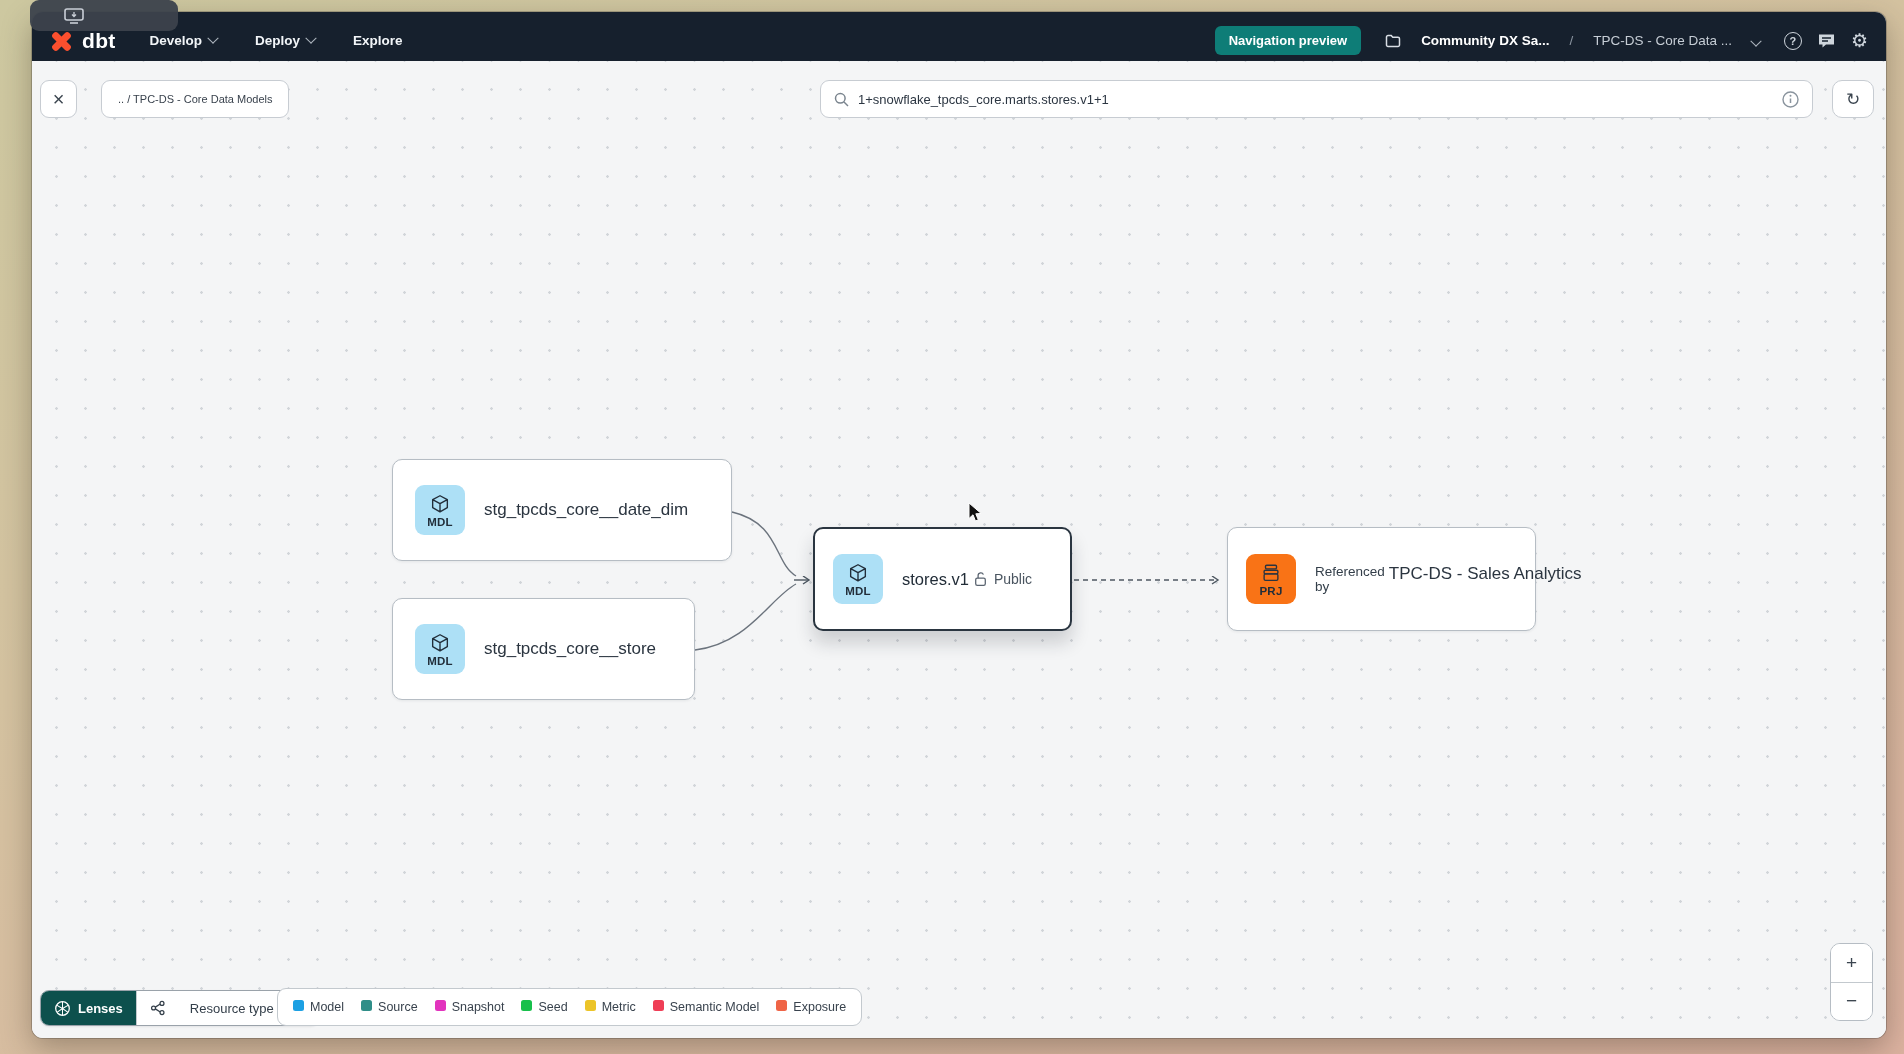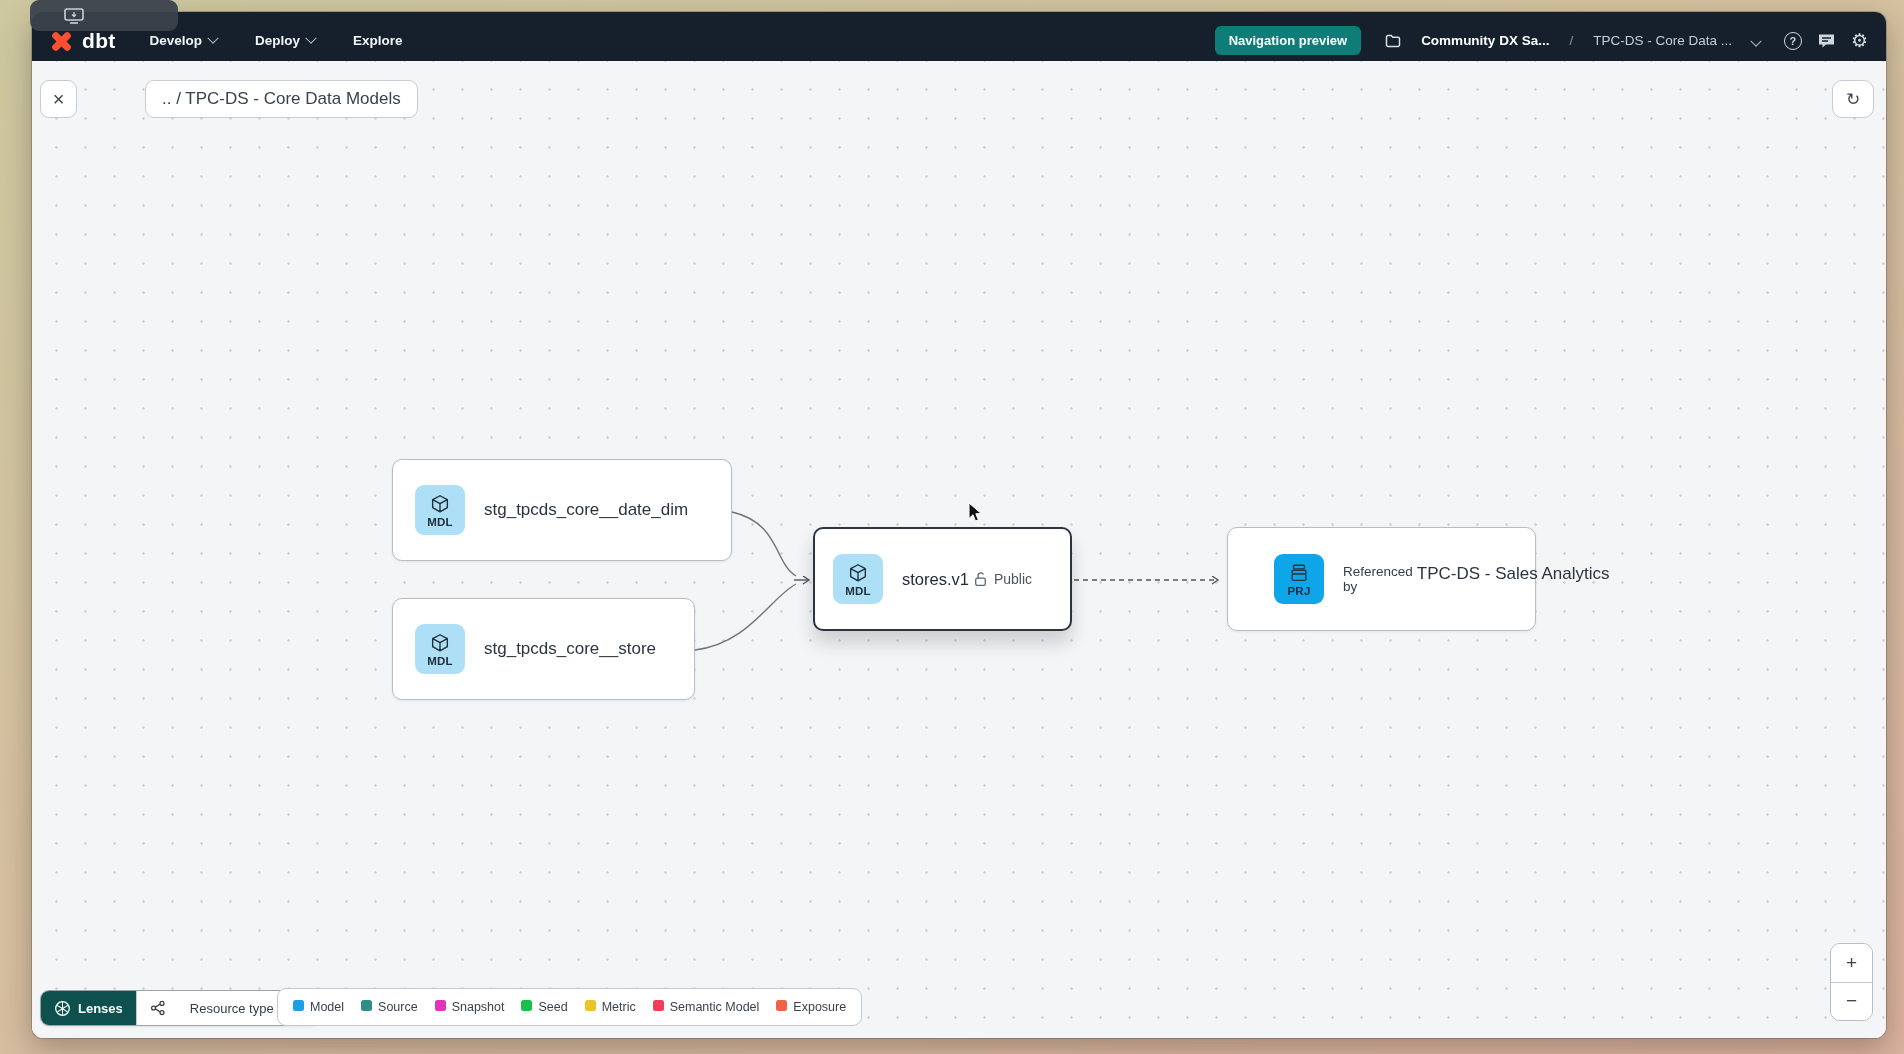--- a/index.html
+++ b/index.html
@@ -71,21 +71,21 @@
   
   .icon-btn{
     position:absolute; top:19px; height:38px; background:#fff;
     border:1px solid #c7ccd2; border-radius:9px; display:flex;
     align-items:center; justify-content:center; cursor:pointer; color:#3c4650;
   }
   .close-btn{ left:8px; width:37px; font-size:20px; }
   .path-chip{
     position:absolute; left:69px; top:19px; height:38px; padding:0 16px;
     background:#fff; border:1px solid #c7ccd2; border-radius:9px;
-    display:flex; align-items:center; font-size:17px; color:#39424d; cursor:pointer;margin-left:44px;
+    display:flex; align-items:center; font-size:11px; color:#39424d; cursor:pointer;
   }
   .search-bar{
     position:absolute; left:788px; top:19px; width:993px; height:38px;
     background:#fff; border:1px solid #c7ccd2; border-radius:9px;
     display:flex; align-items:center; padding:0 13px; gap:9px;
   }
   .search-bar input{
     flex:1; border:none; outline:none; font-size:13px; color:#2c3642;
     font-family:inherit; background:transparent;
   }
@@ -99,21 +99,21 @@
   }
   .node-selected{
     border:2px solid #2a3540;
     box-shadow:0 12px 18px rgba(25,35,45,.18);
   }
   .res-tile{
     width:50px; height:50px; border-radius:9px; display:flex; flex-direction:column;
     align-items:center; justify-content:center; gap:1px; flex:none;
   }
   .tile-model{ background:#ade0f6; }
-  .tile-project{ background:#0ea5e9;margin-left:28px; }
+  .tile-project{ background:#f97316; }
   .res-tile .badge{ font-size:11.5px; font-weight:bold; color:#222e3a; letter-spacing:.2px; }
   .node-label{ font-size:17px; color:#2b3540; white-space:nowrap; }
   .node-texts{ display:flex; flex-direction:row; gap:4px; }
   .node-title{ font-size:16.5px; color:#222d38; }
   .node-access{ display:flex; align-items:center; gap:6px; font-size:14px; color:#4a5560; }
   .node-kicker{ font-size:13.5px; color:#333e49; }
 
   
   .lens-group{
     position:absolute; left:8px; top:929px; height:36px; display:flex;
@@ -215,20 +215,32 @@
           </marker>
         </defs>
         <path d="M 700 451 C 748 462, 742 502, 764 515" fill="none" stroke="#6b737d" stroke-width="1.4"></path>
         <path d="M 663 589 C 716 583, 738 537, 764 523" fill="none" stroke="#6b737d" stroke-width="1.4"></path>
         <path d="M 762 519 L 777 519" fill="none" stroke="#4d5761" stroke-width="1.4" marker-end="url(#arrow)"></path>
         <path d="M 1042 519 L 1186 519" fill="none" stroke="#4d5761" stroke-width="1.4" stroke-dasharray="5 4" marker-end="url(#arrow)"></path>
       </svg>
 
       <div class="icon-btn close-btn">×</div>
       <div class="path-chip">.. / TPC-DS - Core Data Models</div>
+      <div class="search-bar">
+        <svg width="15" height="15" viewBox="0 0 15 15">
+          <circle cx="6.3" cy="6.3" r="4.8" fill="none" stroke="#7a848e" stroke-width="1.5"></circle>
+          <line x1="10" y1="10" x2="14" y2="14" stroke="#7a848e" stroke-width="1.5"></line>
+        </svg>
+        <input type="text" value="1+snowflake_tpcds_core.marts.stores.v1+1" style="">
+        <svg width="17" height="17" viewBox="0 0 17 17">
+          <circle cx="8.5" cy="8.5" r="7.5" fill="none" stroke="#8a949e" stroke-width="1.4"></circle>
+          <line x1="8.5" y1="7.5" x2="8.5" y2="12" stroke="#8a949e" stroke-width="1.5"></line>
+          <circle cx="8.5" cy="4.8" r="1" fill="#8a949e"></circle>
+        </svg>
+      </div>
       <div class="icon-btn refresh-btn">↻</div>
 
       <div class="node" style="left:360px; top:398px; width:340px; height:102px;">
         <div class="res-tile tile-model">
           <svg width="22" height="22" viewBox="0 0 24 24">
             <path d="M12 3 L20 7.3 V16 L12 20.5 L4 16 V7.3 Z M4 7.3 L12 11.6 L20 7.3 M12 11.6 V20.5" fill="none" stroke="#222e3a" stroke-width="1.5" stroke-linejoin="round"></path>
           </svg>
           <span class="badge">MDL</span>
         </div>
         <span class="node-label">stg_tpcds_core__date_dim</span>

